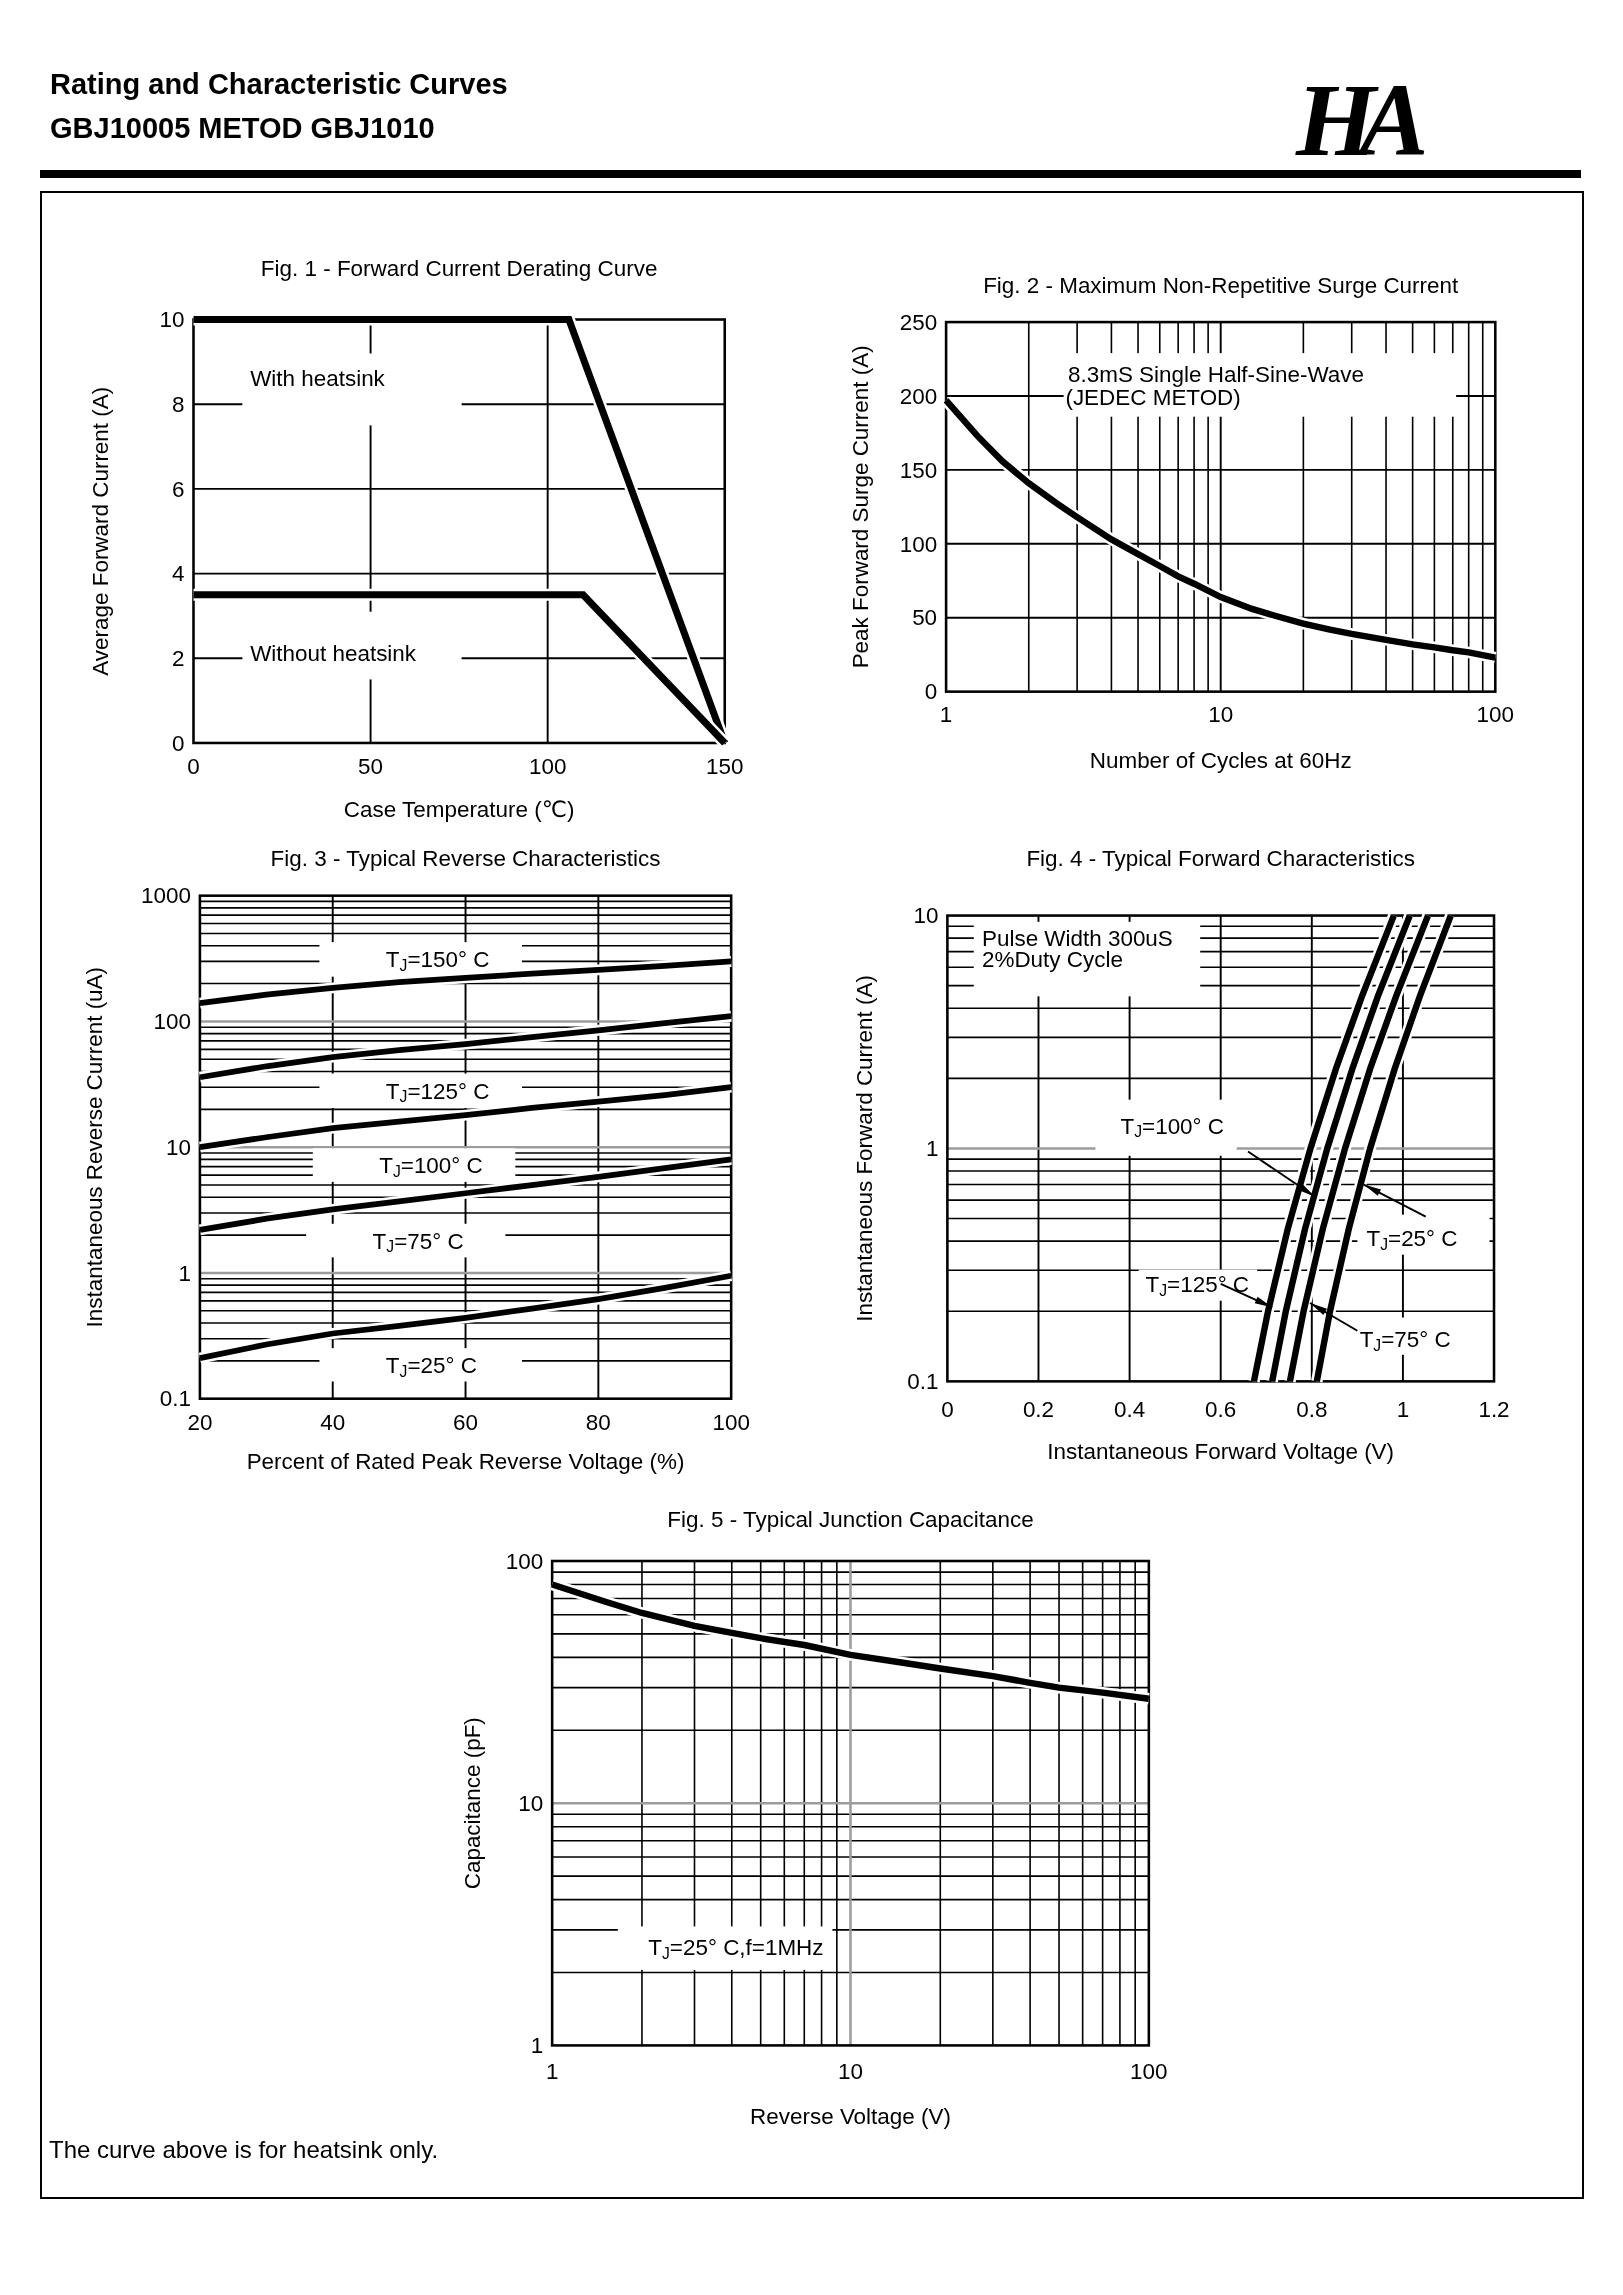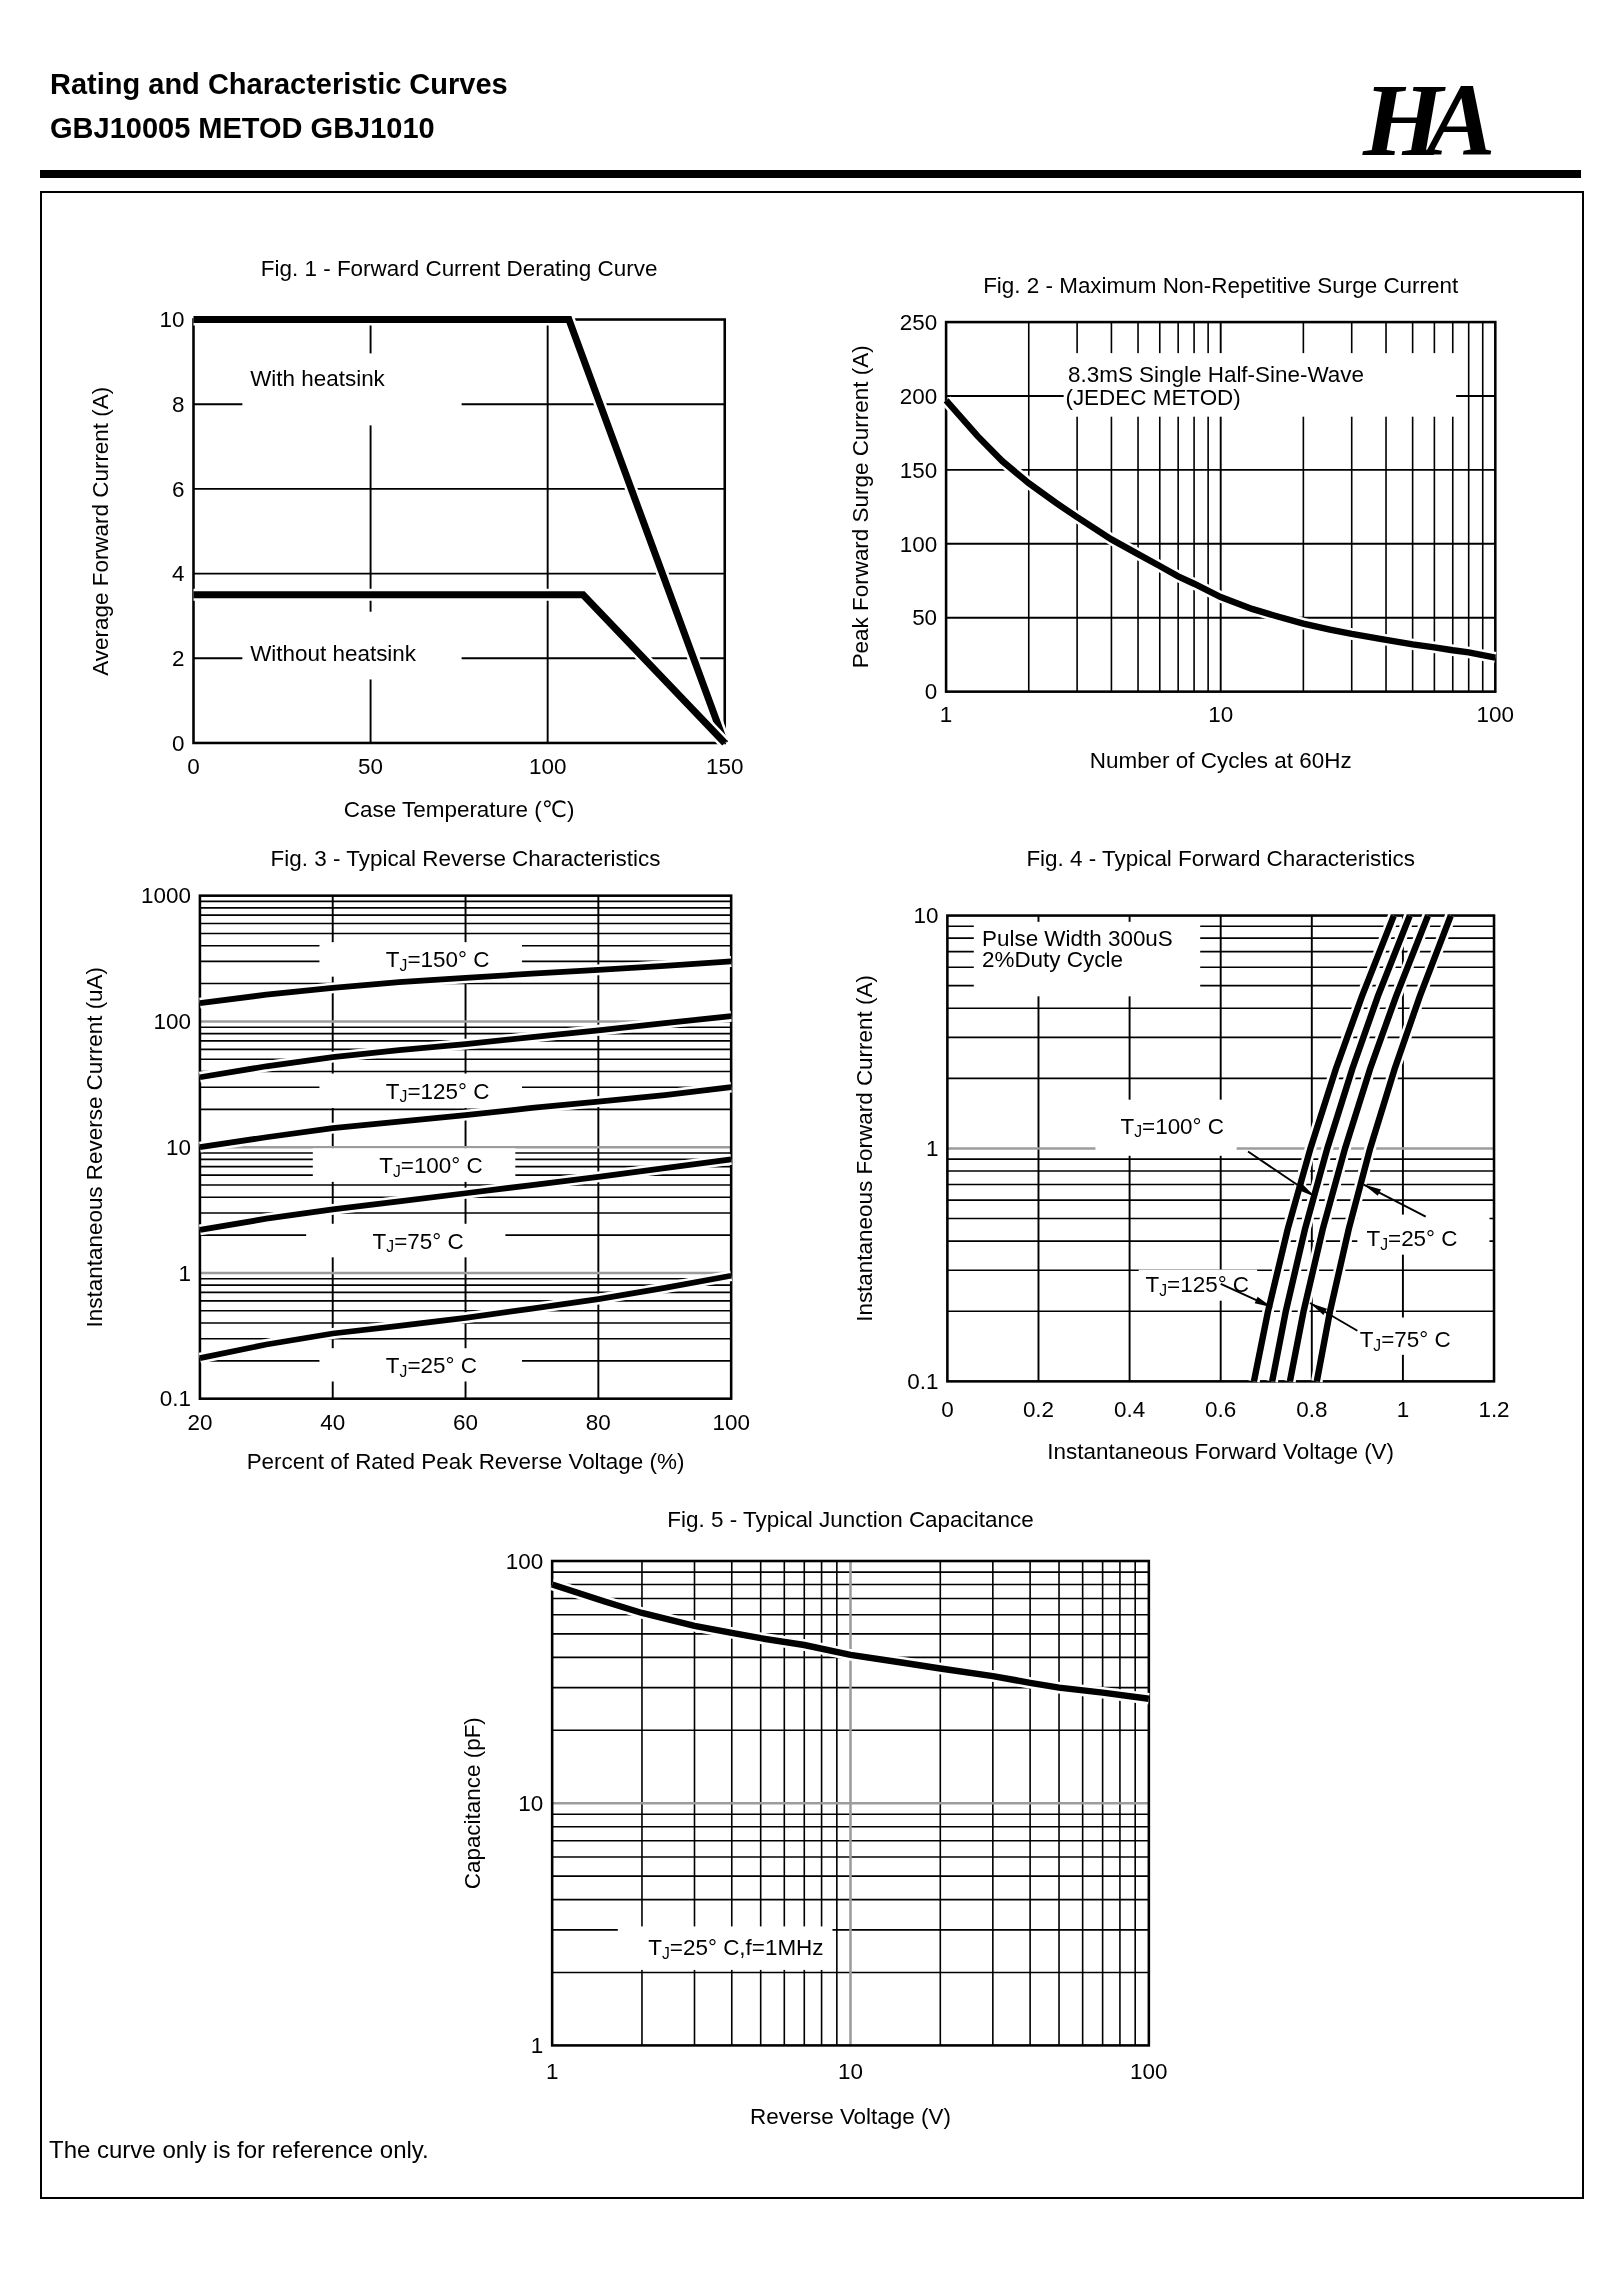--- a/index.html
+++ b/index.html
@@ -1,20 +1,20 @@
 <!DOCTYPE html>
 <html style="font-size:10.3px"><head>
 <meta charset="utf-8">
 <style>
   html,body{margin:0;padding:0;background:#fff;}
   body{width:1624px;height:2295px;position:relative;font-family:"Liberation Sans","DejaVu Sans",sans-serif;color:#000;}
   .abs{position:absolute;}
   #title1{left:50px;top:68px;font-size:29px;font-weight:bold;}
   #title2{left:50px;top:112px;font-size:29px;font-weight:bold;}
-  #logo{left:1296px;top:69px;width:250px;text-align:center;font-family:"Liberation Serif","DejaVu Serif",serif;
+  #logo{left:1296px;top:69px;width:250px;text-align:left;font-family:"Liberation Serif","DejaVu Serif",serif;
         font-style:italic;font-weight:bold;font-size:103px;letter-spacing:-0.16em;line-height:1;}
   #topbar{left:40px;top:170px;width:1541px;height:8.3px;background:#000;}
   #contentbox{left:40px;top:191px;width:1544px;height:2008px;border:2.6px solid #000;box-sizing:border-box;}
   #charts-svg{left:0;top:0;}
   #footer-note{left:49px;top:2136px;font-size:24px;}
 </style>
 </head>
 <body>
 
 <div class="abs" id="title1">Rating and Characteristic Curves</div>
@@ -279,14 +279,14 @@
       <text x="1790" y="3240" text-anchor="middle" font-size="35" fill="#000000" font-family="&quot;Liberation Sans&quot;,&quot;DejaVu Sans&quot;,sans-serif">100</text>
       <text x="846" y="3200" text-anchor="end" font-size="35" fill="#000000" font-family="&quot;Liberation Sans&quot;,&quot;DejaVu Sans&quot;,sans-serif">1</text>
       <text x="846" y="2822.5" text-anchor="end" font-size="35" fill="#000000" font-family="&quot;Liberation Sans&quot;,&quot;DejaVu Sans&quot;,sans-serif">10</text>
       <text x="846" y="2445" text-anchor="end" font-size="35" fill="#000000" font-family="&quot;Liberation Sans&quot;,&quot;DejaVu Sans&quot;,sans-serif">100</text>
       <text x="1325" y="2380" text-anchor="middle" font-size="35" fill="#000000" font-family="&quot;Liberation Sans&quot;,&quot;DejaVu Sans&quot;,sans-serif">Fig. 5 - Typical Junction Capacitance</text>
       <text x="1325" y="3310" text-anchor="middle" font-size="35" fill="#000000" font-family="&quot;Liberation Sans&quot;,&quot;DejaVu Sans&quot;,sans-serif">Reverse Voltage (V)</text>
       <text x="748" y="2810.5" text-anchor="middle" font-size="35" fill="#000000" font-family="&quot;Liberation Sans&quot;,&quot;DejaVu Sans&quot;,sans-serif" transform="rotate(-90 748 2810.5)">Capacitance (pF)</text>
     </g>
   </svg>
 
-<div class="abs" id="footer-note">The curve only is for reference only.</div>
+<div class="abs" id="footer-note">The curve above is for heatsink only.</div>
 
 
 </body></html>

